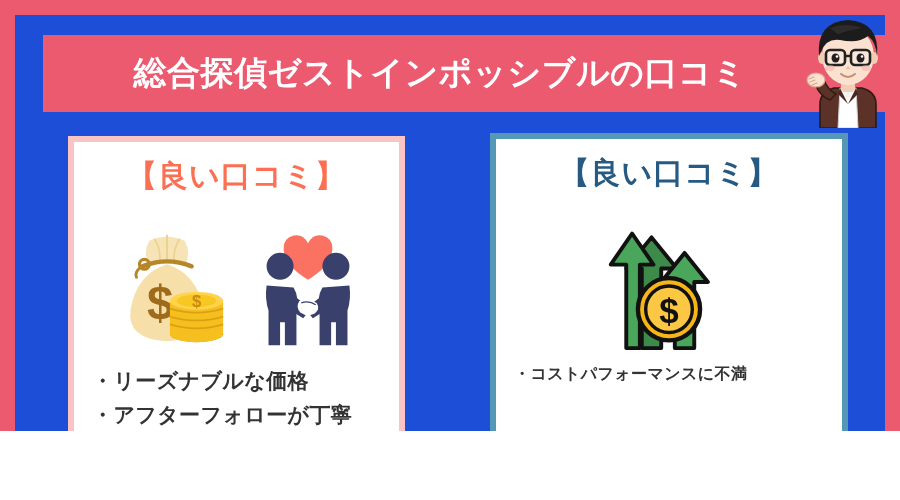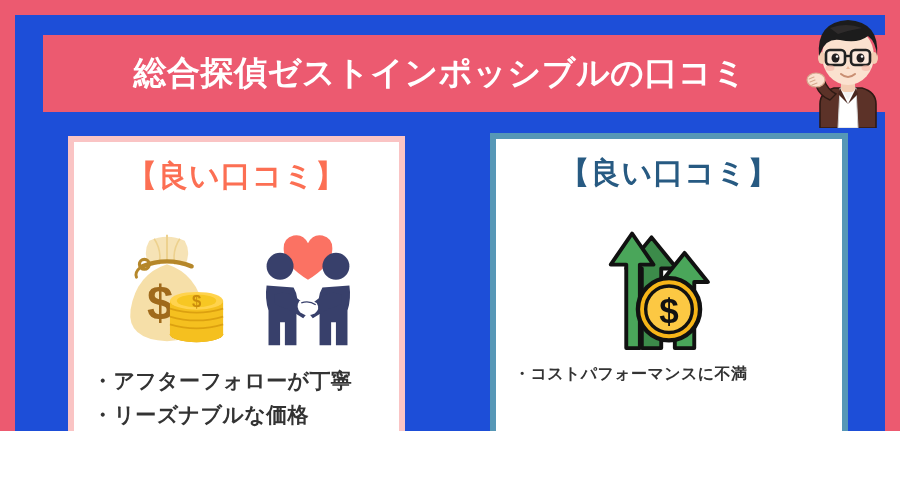--- a/index.html
+++ b/index.html
@@ -232,22 +232,22 @@
           <path d="M100 76 Q90 70 78 78 L62 90 L70 100 L86 90 Q96 88 100 84 Z" fill="#38406b"></path>
 
           <path d="M56 82 Q65 78 74 84 Q78 90 72 95 Q64 99 57 94 Q52 88 56 82 Z" fill="#ffffff"></path>
           <path d="M58 84 Q66 81 73 86" stroke="#38406b" stroke-width="1.4" fill="none"></path>
         </svg>
       </span>
 
     </div>
 
     <div class="card-list">
+      <div class="list-item">・リーズナブルな価格</div>
       <div class="list-item">・アフターフォローが丁寧</div>
-      <div class="list-item">・リーズナブルな価格</div>
     </div>
   </div>
 
   <div class="card card-bad">
     <div class="card-heading">【良い口コミ】</div>
 
     <div class="card-art">
 
       <span>
         <svg viewBox="0 0 140 140" width="136" height="136" aria-hidden="true">

